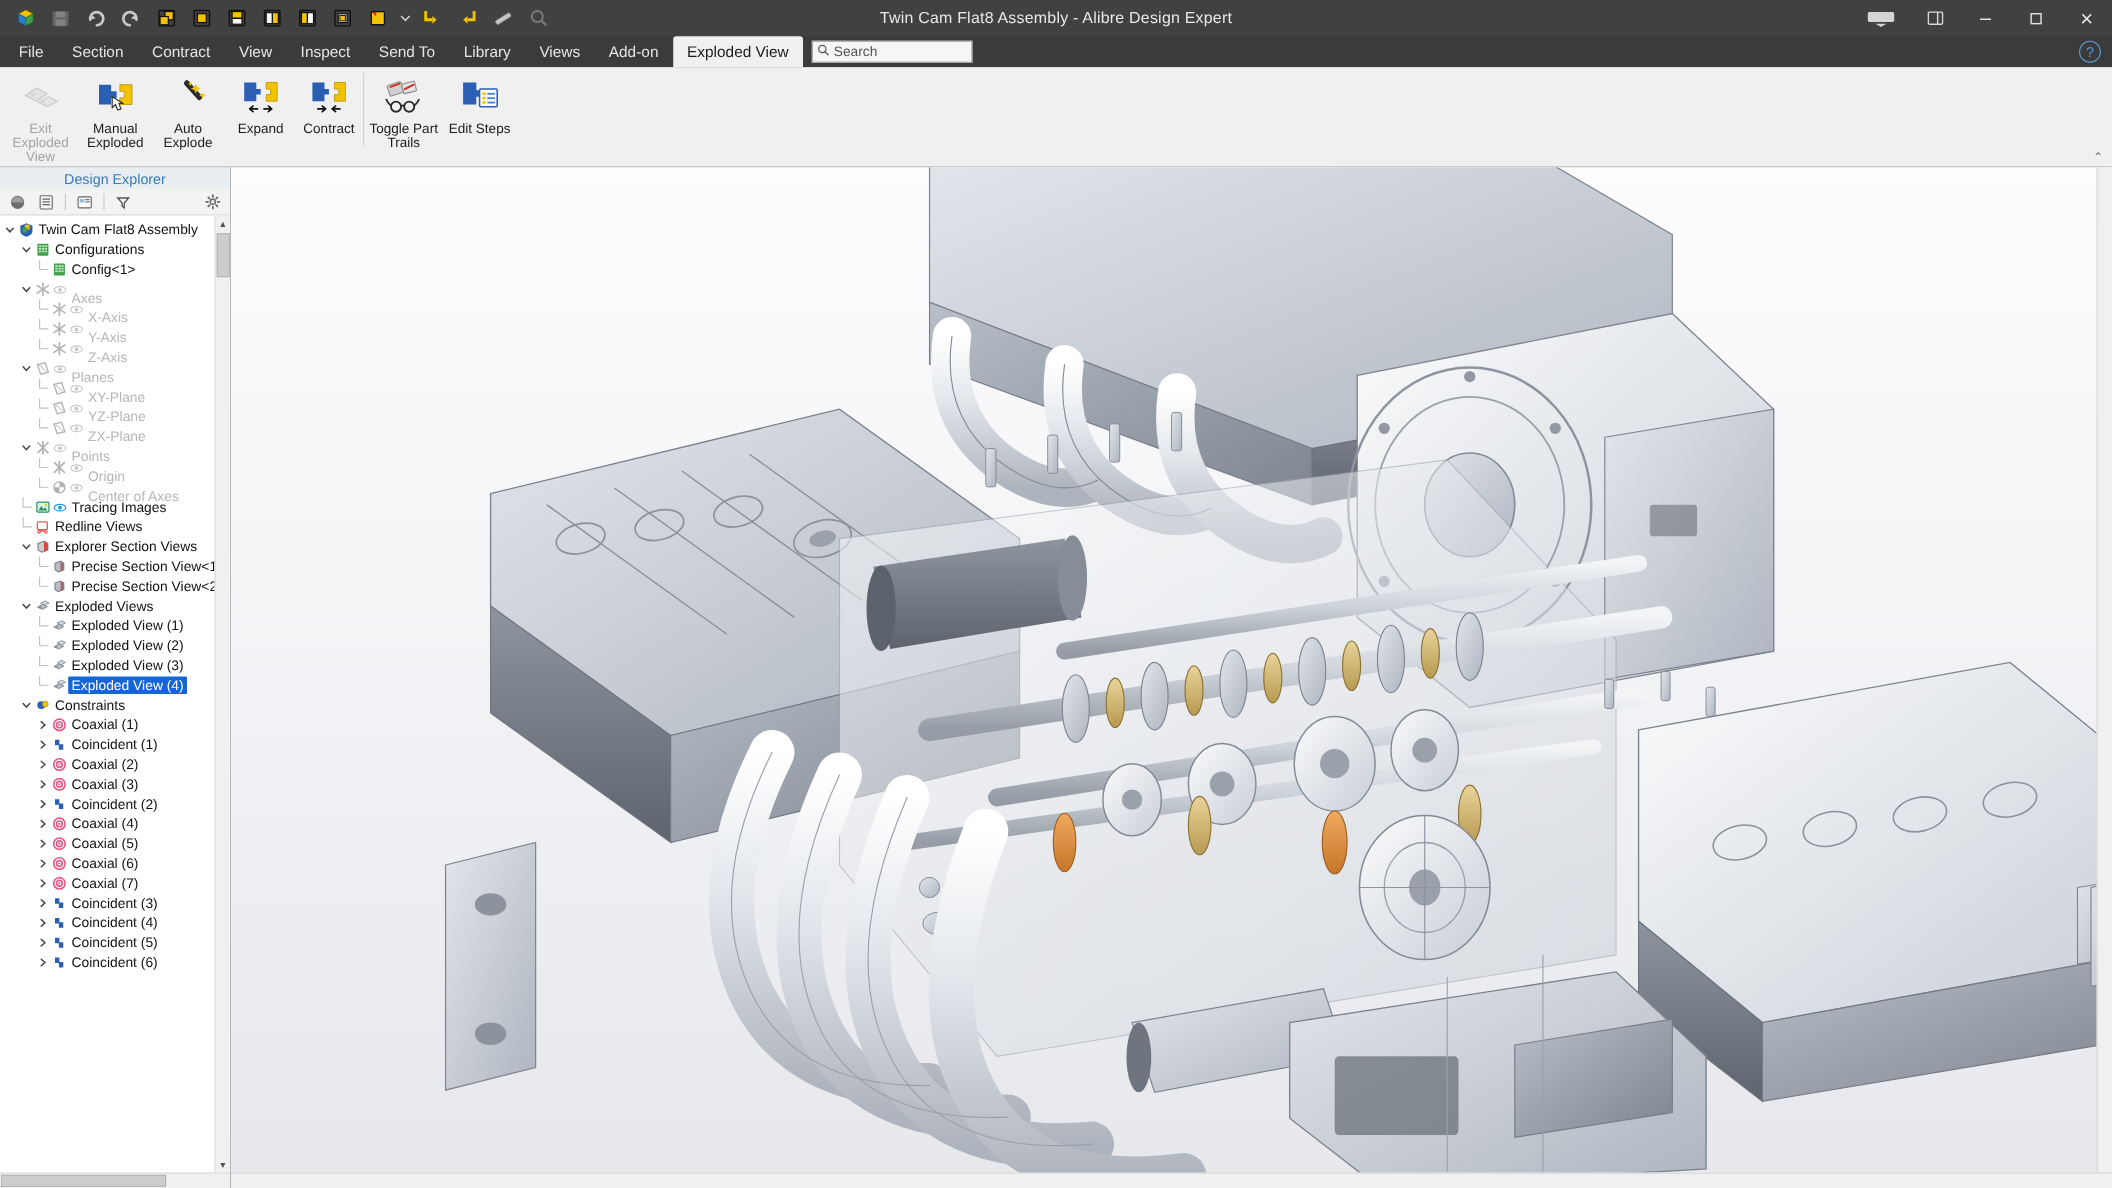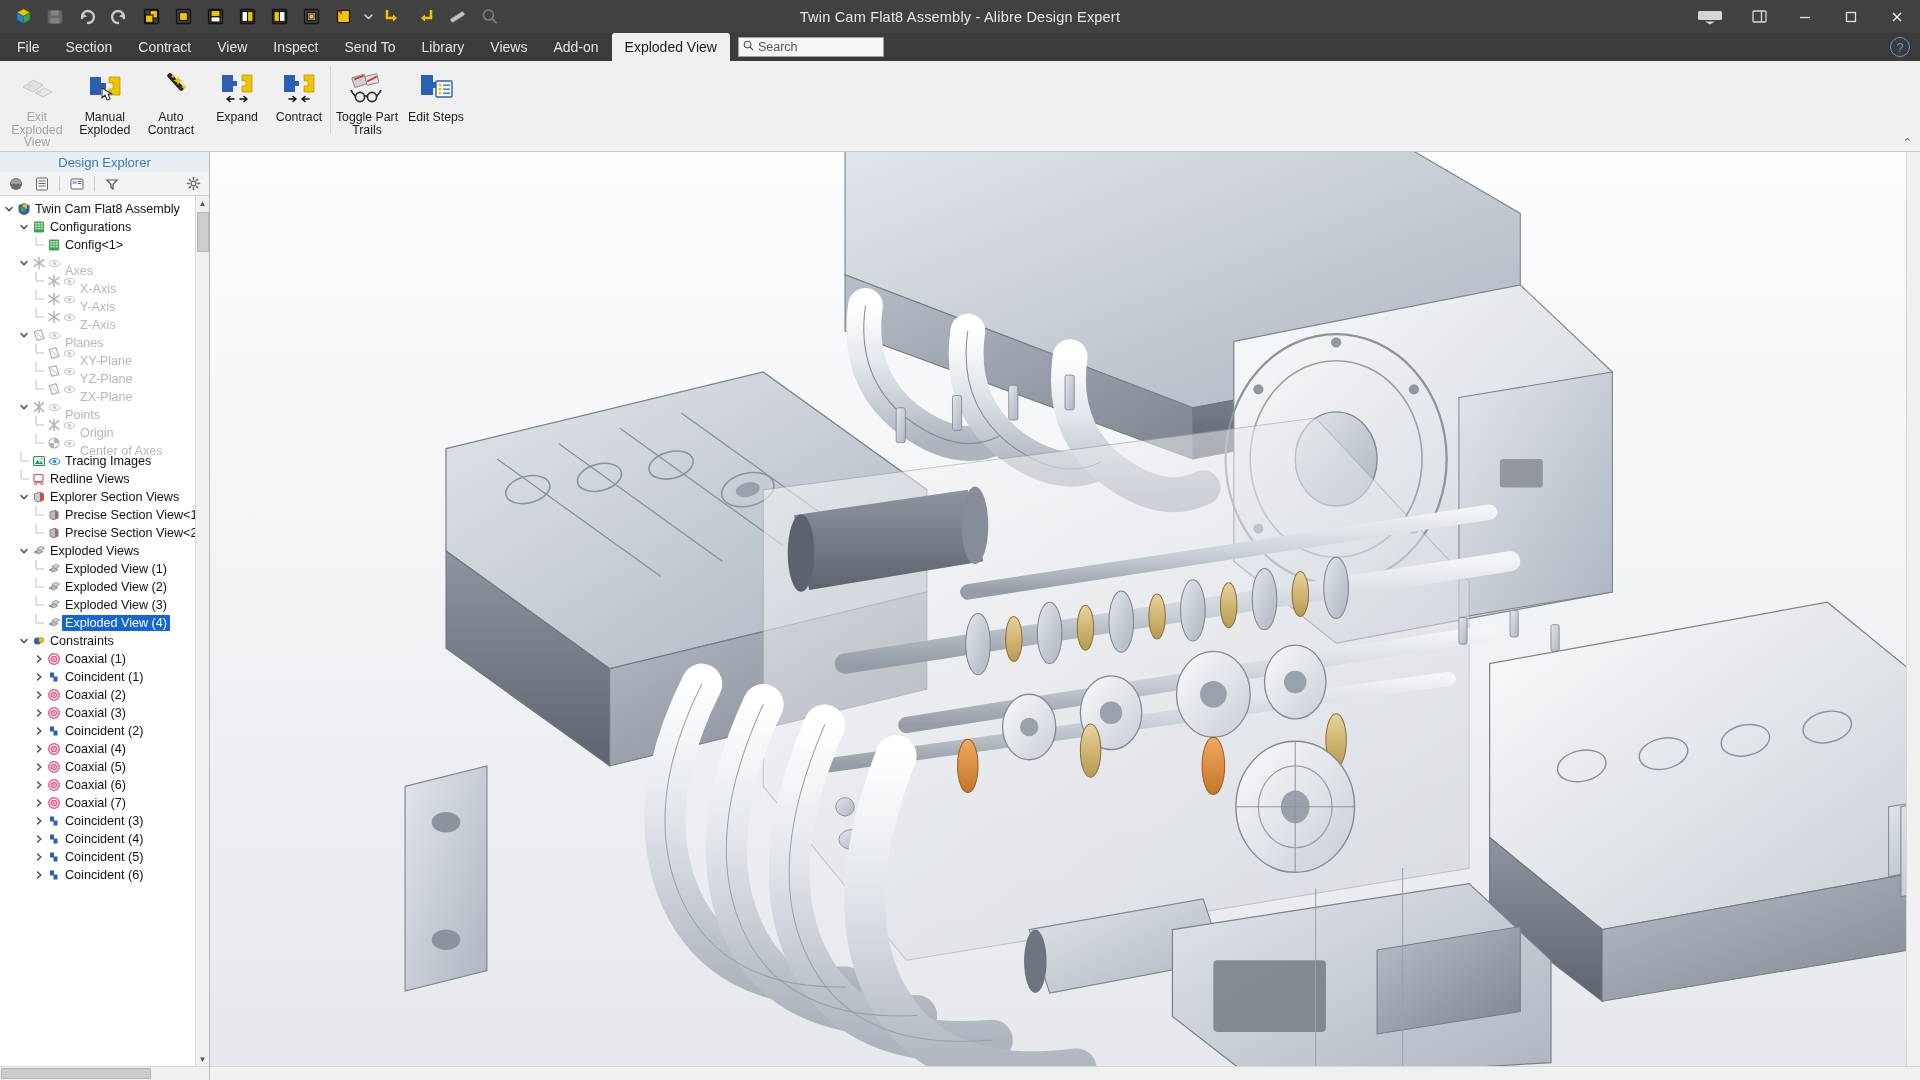--- a/index.html
+++ b/index.html
@@ -358,21 +358,21 @@
 
         <div class="rbtn" style="width:78px">
           <div class="ico">
             <svg width="40" height="36" viewBox="0 0 40 36">
               <rect x="8" y="6" width="22" height="5" rx="2" transform="rotate(48 19 16)" fill="#2b2b2b"></rect>
               <path d="M27 5 l1.4 3.1 3.1 1.4 -3.1 1.4 -1.4 3.1 -1.4 -3.1 -3.1 -1.4 3.1 -1.4 Z" fill="#f2c300"></path>
               <path d="M33 13 l.9 2 2 .9 -2 .9 -.9 2 -.9 -2 -2 -.9 2 -.9 Z" fill="#f2c300"></path>
               <path d="M22 3 l.7 1.5 1.5 .7 -1.5 .7 -.7 1.5 -.7 -1.5 -1.5 -.7 1.5 -.7 Z" fill="#f2c300"></path>
             </svg>
           </div>
-          <div class="lbl">Auto Contract</div>
+          <div class="lbl">Auto Explode</div>
         </div>
 
         <div class="rbtn" style="width:56px">
           <div class="ico">
             <svg width="40" height="36" viewBox="0 0 40 36">
               <path d="M5 4 L16 4 L16 10 L20 10 L20 15 L16 15 L16 21 L5 21 Z" fill="#2a5fb4"></path>
               <path d="M35 4 L25 4 L25 10 L29 10 L29 15 L25 15 L25 21 L35 21 Z" fill="#f2c300" stroke="#b38f00" stroke-width=".7"></path>
               <path d="M17 28 L11 28 M13 25.5 L10 28 L13 30.5" stroke="#111" stroke-width="1.6" fill="none" stroke-linecap="round" stroke-linejoin="round"></path>
               <path d="M23 28 L29 28 M27 25.5 L30 28 L27 30.5" stroke="#111" stroke-width="1.6" fill="none" stroke-linecap="round" stroke-linejoin="round"></path>
             </svg>

